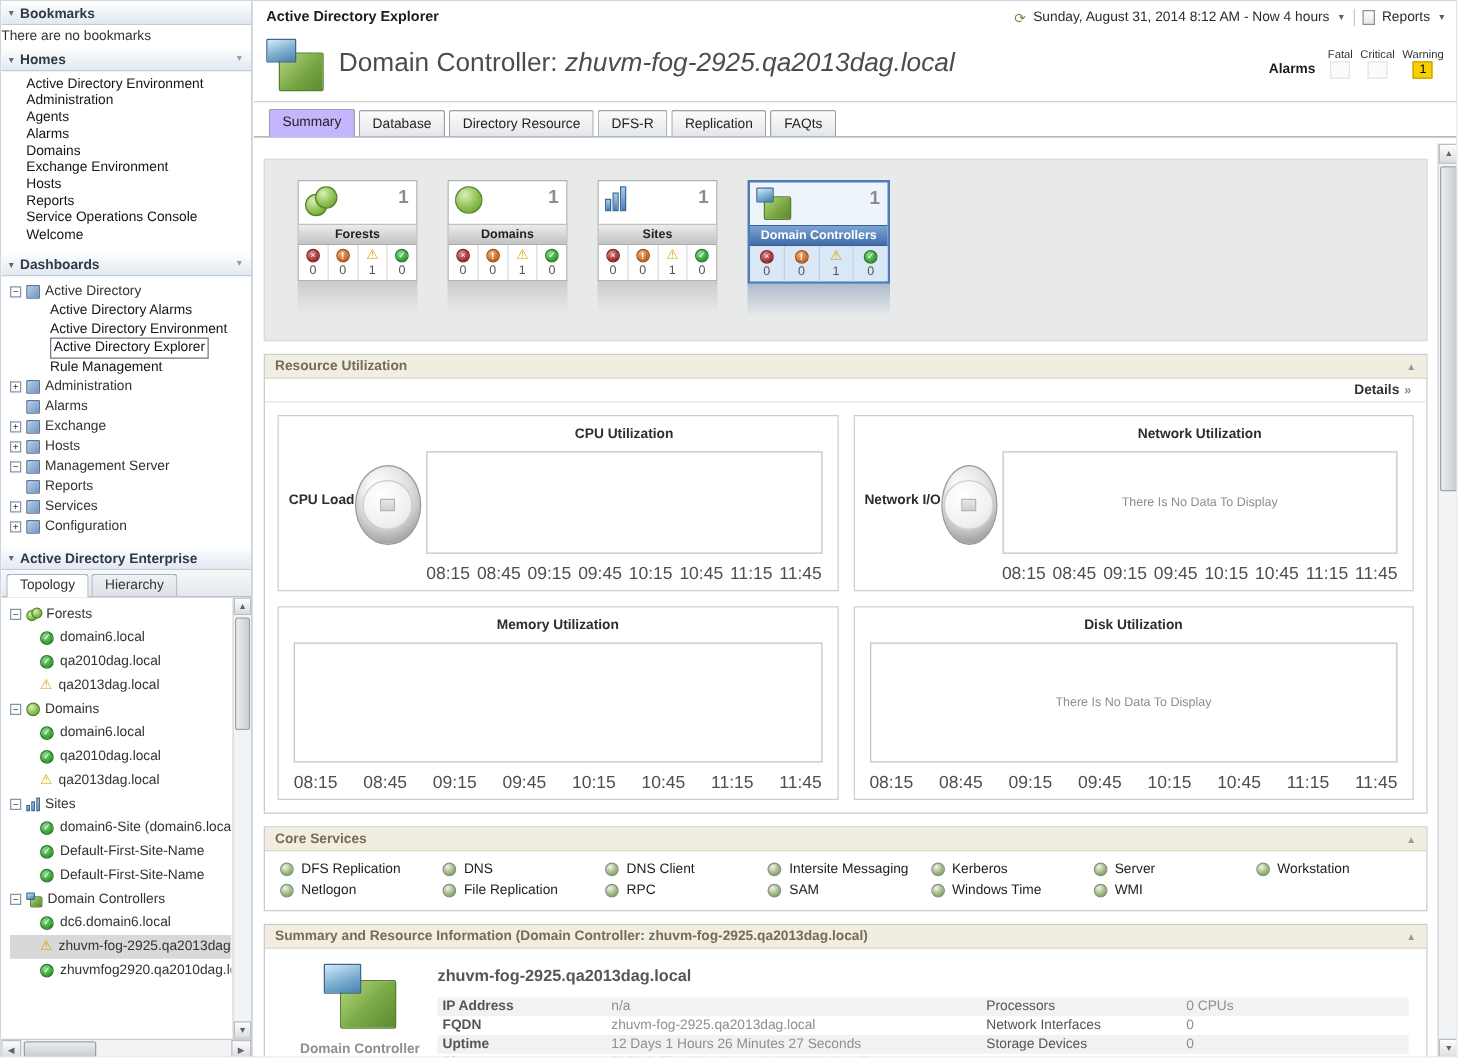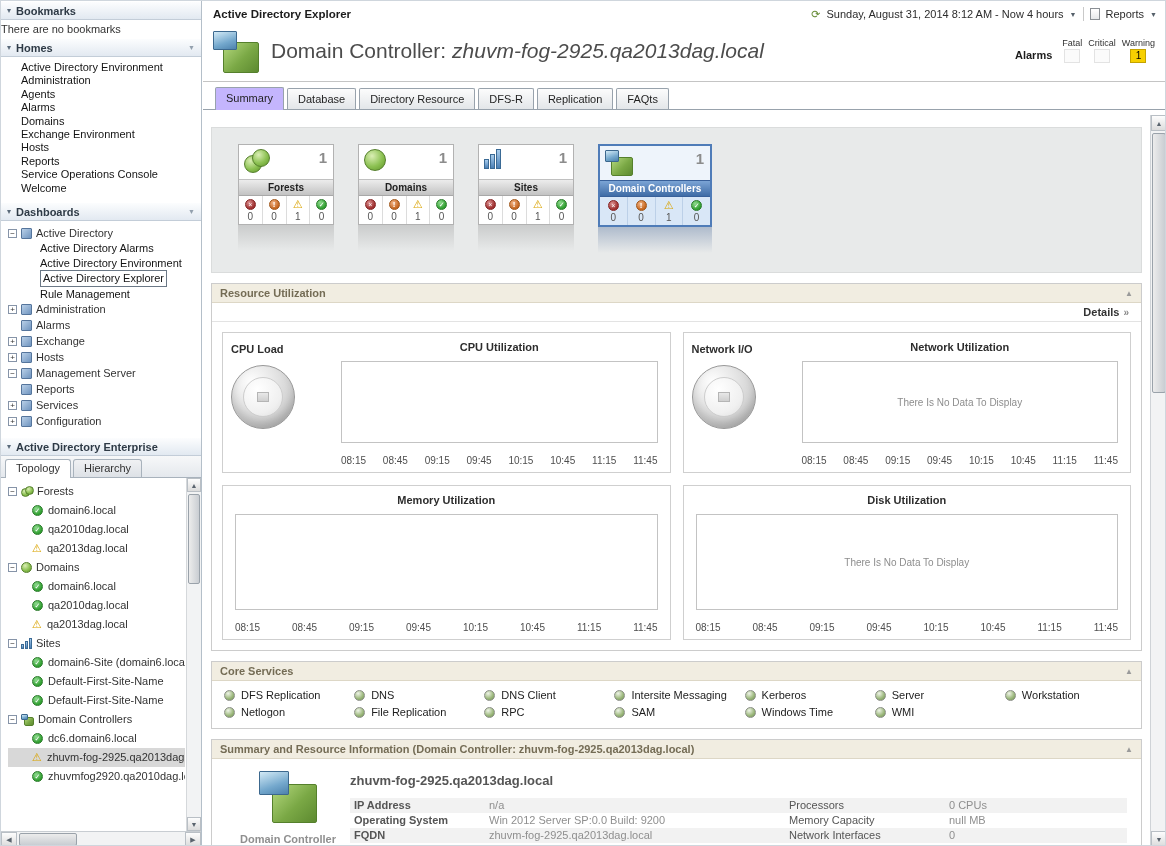--- a/index.html
+++ b/index.html
@@ -111,32 +111,32 @@
   .t-refl.selr{background:linear-gradient(rgba(80,110,155,.38),rgba(232,234,234,0))}
 
   
   .panel{margin:10px 8px 0;border:1px solid #cccccc;background:#fff}
   .phead{display:flex;align-items:center;background:#f1ede1;border-bottom:1px solid #ddd7c6;padding:3px 8px;font-weight:bold;color:#746c55;cursor:pointer}
   .phead .parrow{margin-left:auto;font-size:8px;color:#9a9a9a;cursor:pointer}
   .details-row{display:flex;justify-content:flex-end;align-items:center;gap:4px;padding:3px 12px;border-bottom:1px solid #e3e3e3;font-weight:bold;color:#333;cursor:pointer}
   .details-row .dar{color:#888;font-size:10px}
   .ru-grid{display:grid;grid-template-columns:1fr 1fr;gap:12px;padding:10px}
   .ru-box{border:1px solid #cfcfcf;display:flex;padding:8px 8px 6px;min-height:128px}
-  .g-col{width:106px;display:flex;flex-direction:column;flex:0 0 auto}
+  .g-col{width:106px;display:flex;flex-direction:row;align-items:center;flex:0 0 auto}
   .g-label{font-weight:bold;color:#2d2d2d;margin:2px 0 10px;white-space:nowrap}
   .g-label2{font-weight:bold;color:#2d2d2d;margin:6px 0 4px;white-space:nowrap}
   .knob{width:64px;height:64px;border-radius:50%;background:radial-gradient(circle at 32% 26%,#ffffff,#d4d4d4 62%,#a9a9a9);border:1px solid #989898;box-shadow:inset 0 -7px 9px rgba(0,0,0,.14);display:flex;align-items:center;justify-content:center}
   .knob .inner{width:40px;height:40px;border-radius:50%;background:radial-gradient(circle at 35% 30%,#ffffff,#f0f0f0 65%,#dcdcdc);border:1px solid #cdcdcd;display:flex;align-items:center;justify-content:center}
   .knob .chip{width:12px;height:10px;background:linear-gradient(#e8e8e8,#cfcfcf);border:1px solid #b5b5b5}
   .ell{width:62px;height:24px;border-radius:50%;background:radial-gradient(ellipse at 35% 28%,#ffffff,#d8d8d8 62%,#b3b3b3);border:1px solid #979797}
   .chart{flex:1;display:flex;flex-direction:column;padding:0 4px;min-width:0}
   .c-title{text-align:center;font-weight:bold;color:#2d2d2d;margin:0 0 8px}
   .plot{height:82px;border:1px solid #c3c3c3;position:relative;background:#fff;cursor:pointer}
   .nodata{position:absolute;inset:0;display:flex;align-items:center;justify-content:center;color:#8d8d8d;font-size:10px}
-  .ticks{display:flex;justify-content:space-between;color:#4e4e4e;font-size:10px;margin-top:12px}
+  .ticks{display:flex;justify-content:space-between;color:#4e4e4e;font-size:14px;margin-top:7px}
 
   
   .cs-grid{display:grid;grid-template-columns:repeat(7,1fr);gap:5px 6px;padding:8px 12px 10px}
   .cs-item{display:flex;align-items:center;gap:6px;color:#1d1d1d;white-space:nowrap;cursor:pointer}
   .ball{width:11px;height:11px;border-radius:50%;background:radial-gradient(circle at 35% 28%,#eff4e8,#9cb87c 58%,#6f9150);border:1px solid #8b8f87;flex:0 0 auto}
 
   
   .sum-body{display:flex;padding:12px 14px 10px}
   .sum-icon-col{width:124px;display:flex;flex-direction:column;align-items:center;gap:10px;flex:0 0 auto}
   .sum-caption{font-weight:bold;color:#8f8f8f}
@@ -714,26 +714,20 @@
             <span class="sum-caption">Domain Controller</span>
           </div>
           <div class="sum-main">
             <div class="sum-name">zhuvm-fog-2925.qa2013dag.local</div>
             <div>
               <div class="srow">
                 <span class="c1">IP Address</span>
                   <span class="c2">n/a</span>
                   <span class="c3">Processors</span>
                   <span class="c4">0 CPUs</span>
-              </div>
-              <div class="srow">
-                <span class="c1">Operating System</span>
-                  <span class="c2">Win 2012 Server SP:0.0 Build: 9200</span>
-                  <span class="c3">Memory Capacity</span>
-                  <span class="c4">null MB</span>
               </div>
               <div class="srow">
                 <span class="c1">FQDN</span>
                   <span class="c2">zhuvm-fog-2925.qa2013dag.local</span>
                   <span class="c3">Network Interfaces</span>
                   <span class="c4">0</span>
               </div>
               <div class="srow">
                 <span class="c1">Uptime</span>
                   <span class="c2">12 Days 1 Hours 26 Minutes 27 Seconds</span>

